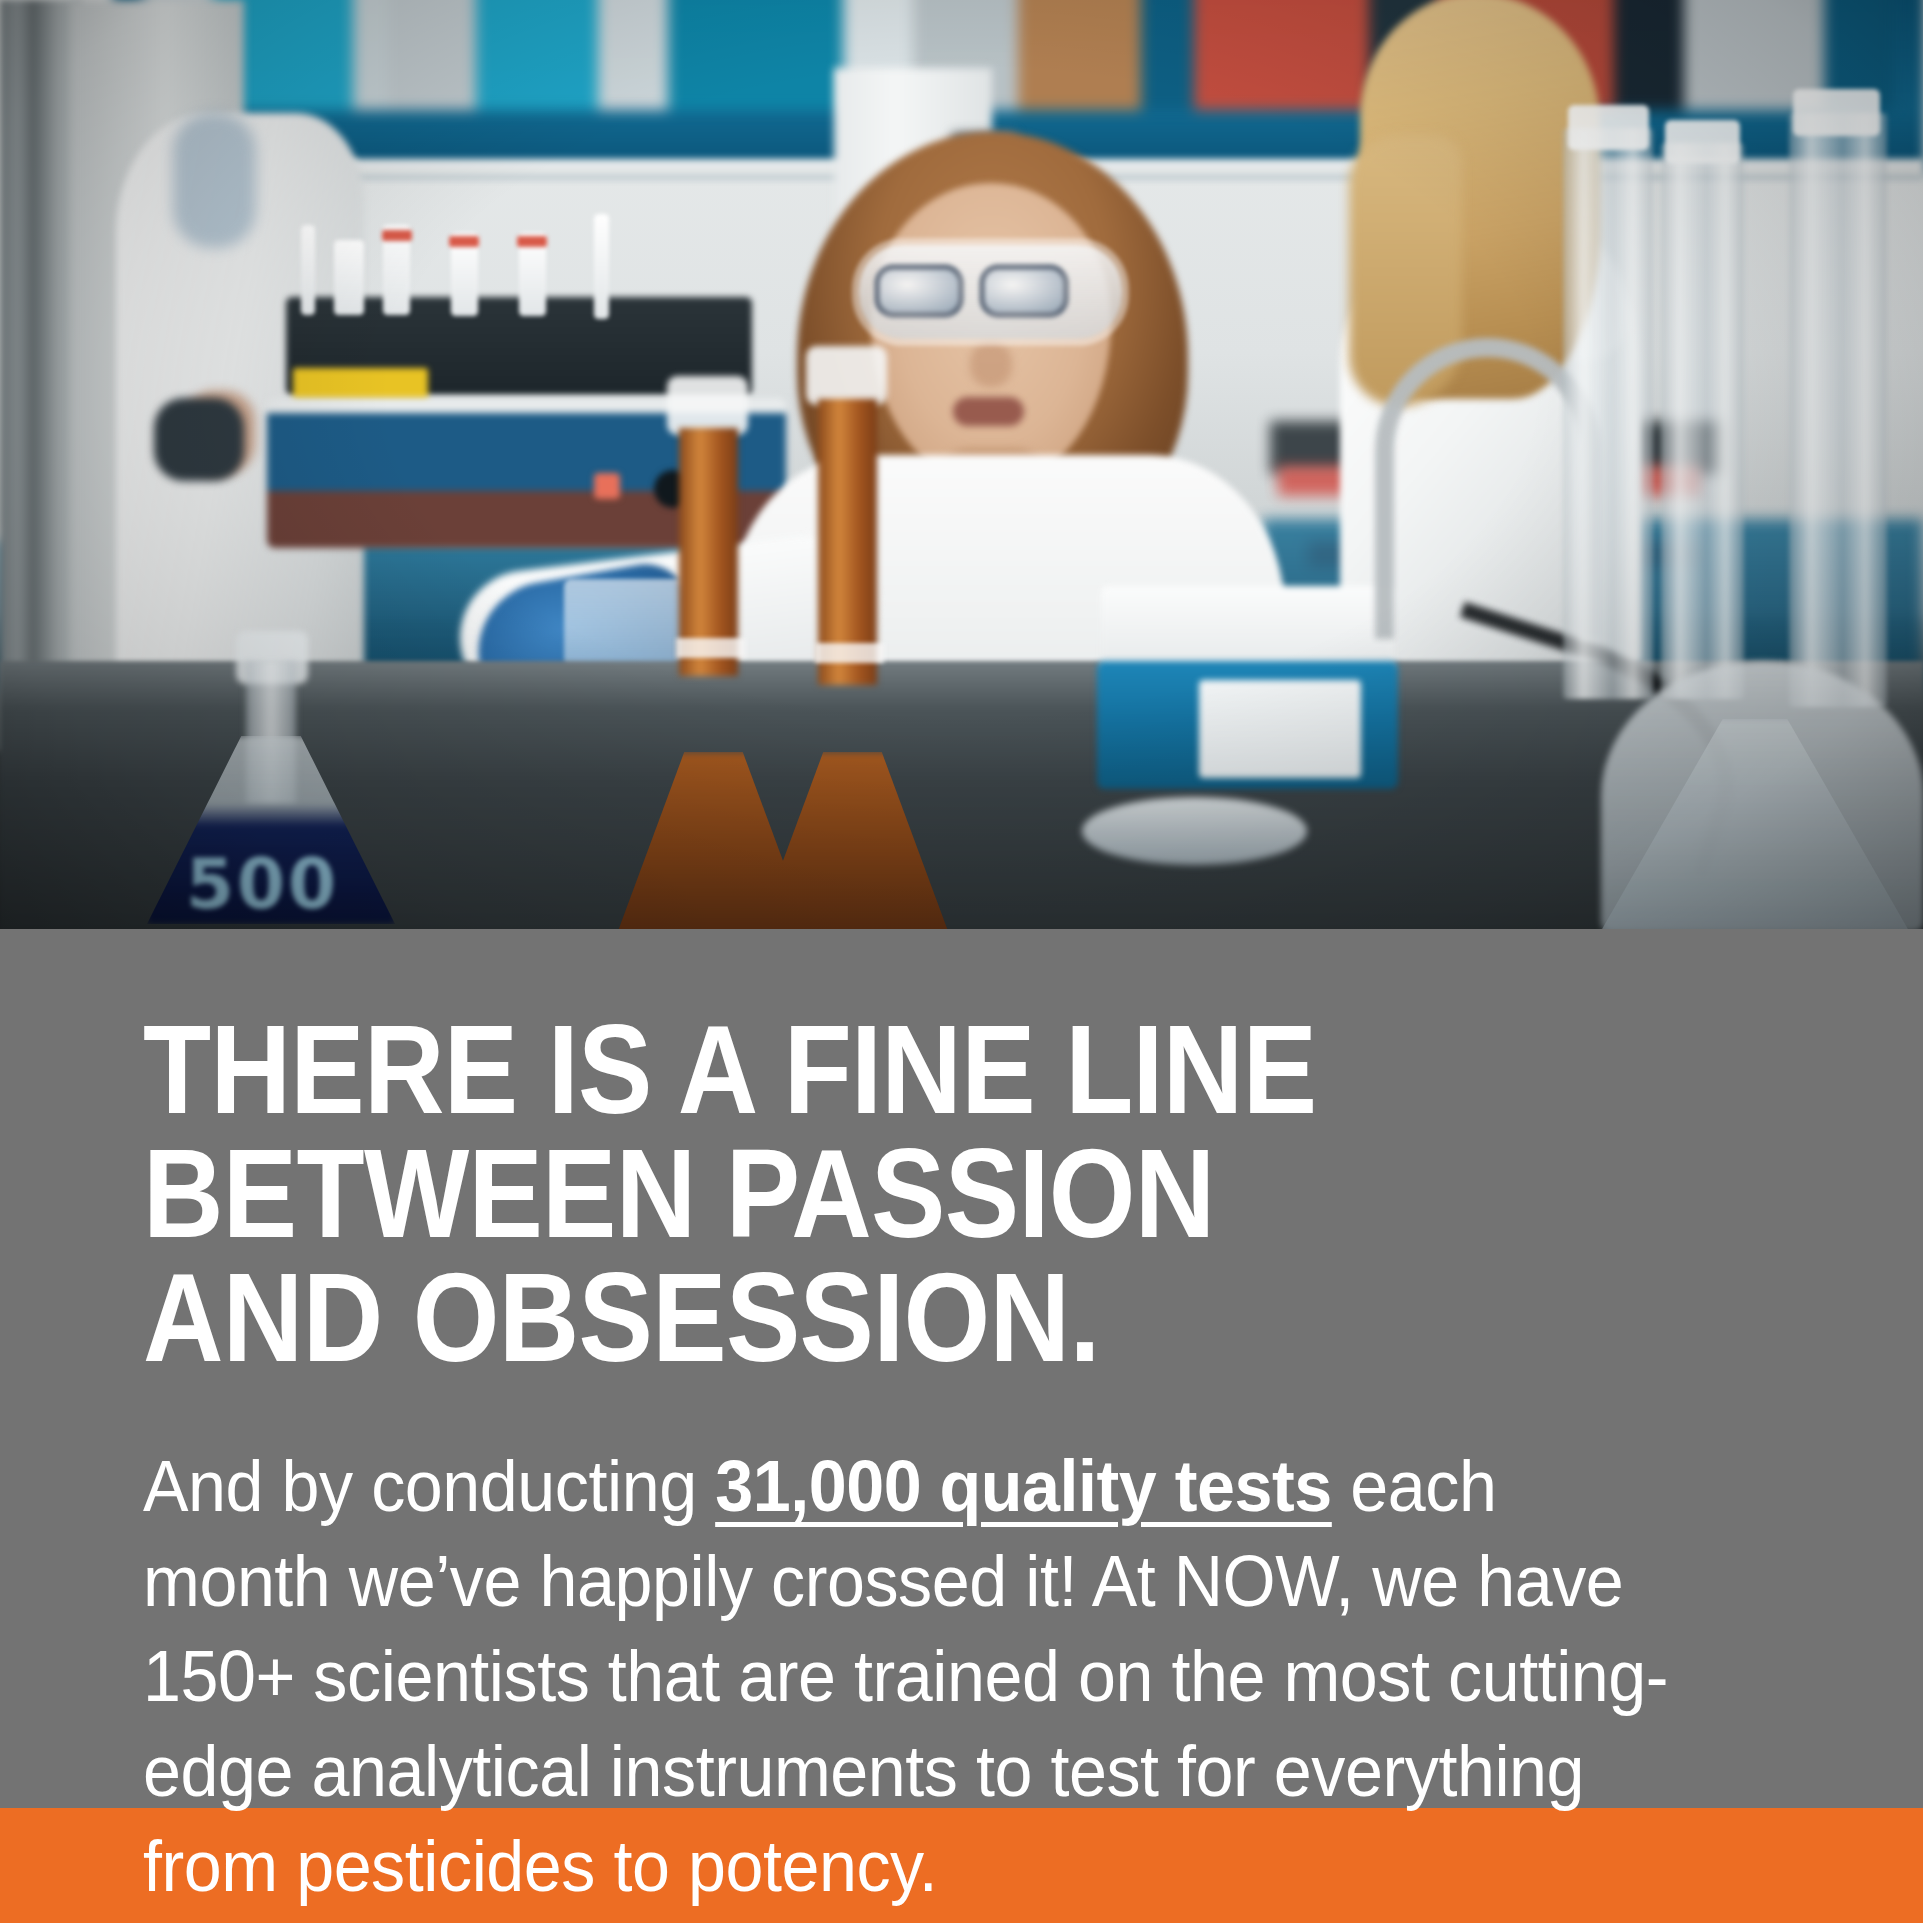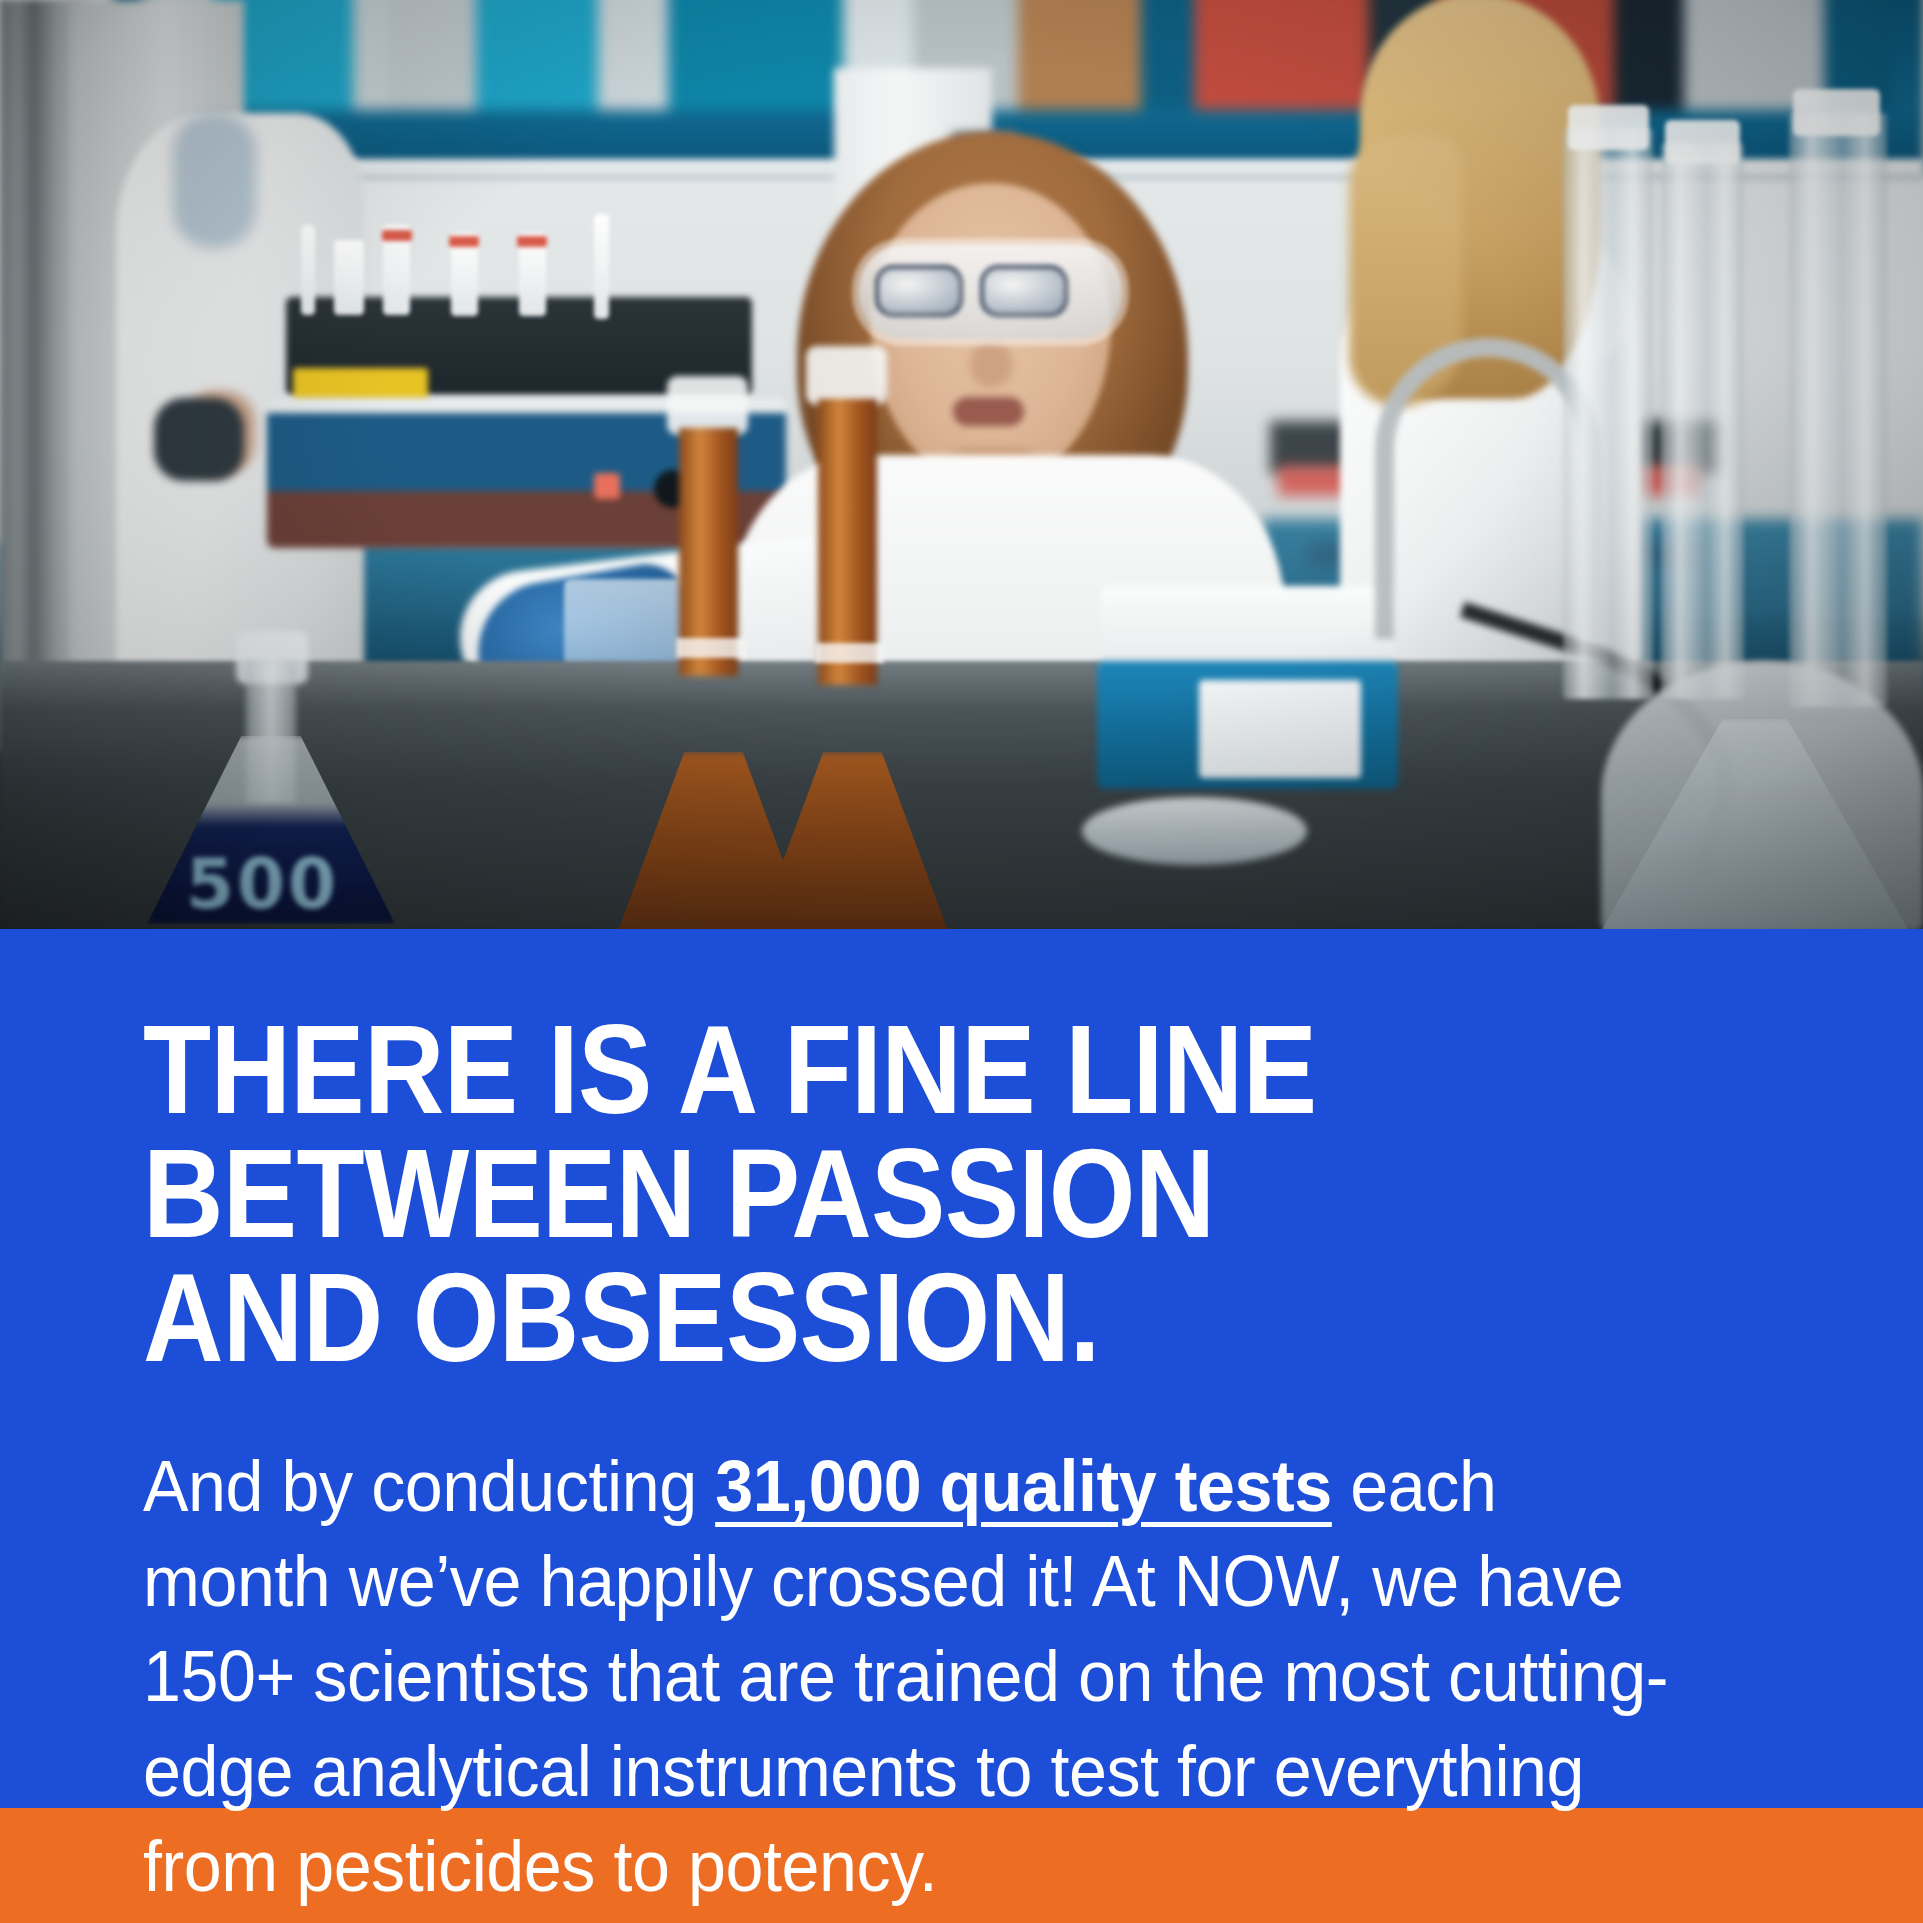--- a/index.html
+++ b/index.html
@@ -334,21 +334,21 @@
     border-bottom:none; filter:blur(3px); opacity:.95;
   }
   .vignette {
     position:absolute; inset:0;
     background:radial-gradient(ellipse at 50% 42%, rgba(0,0,0,0) 42%, rgba(0,0,0,.20) 78%, rgba(0,0,0,.42) 100%);
   }
 
   
   .panel {
     position:absolute; left:0; top:929px; width:1924px; height:879px;
-    background:#1d4ed8;
+    background:#737373;
     padding:79px 143px 0 143px;
   }
   .headline {
     color:#ffffff;
     font-family:"Liberation Sans", sans-serif;
     font-weight:700;
     font-size:126px;
     line-height:.985;
     letter-spacing:-0.8px;
     transform:scaleX(.885);

